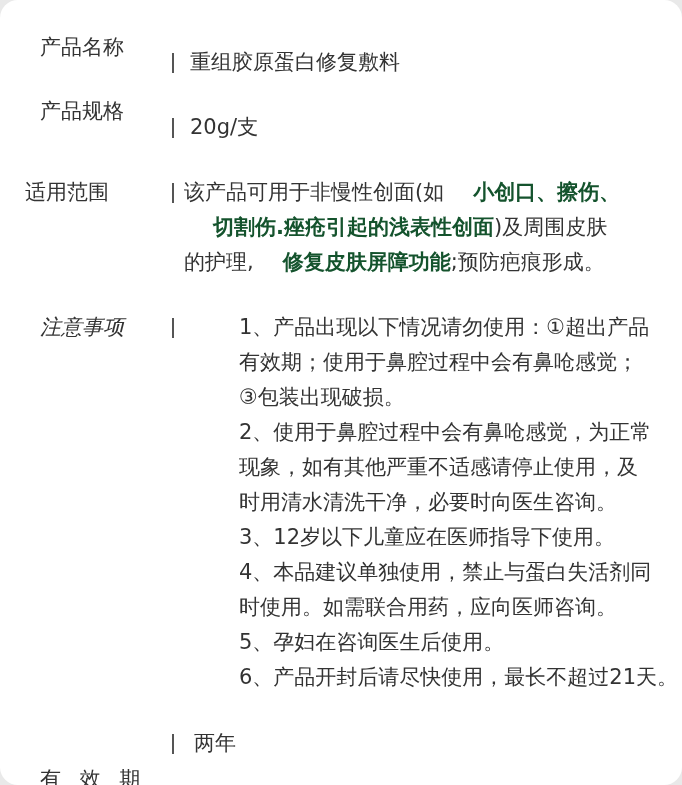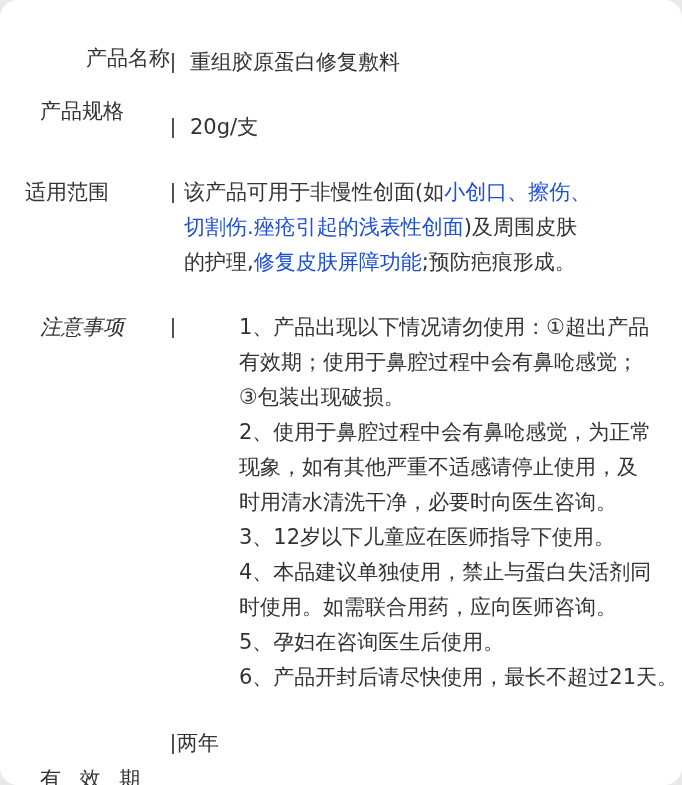--- a/index.html
+++ b/index.html
@@ -17,29 +17,29 @@
     width:130px; font-size:21px; line-height:35px; color:#333;
     white-space:nowrap; flex:none;
   }
   .label.spaced { letter-spacing:6px; }
   .bar {
     position:absolute; width:1.5px; height:20px; background:#555;
   }
   .value {
     position:absolute; font-size:21px; line-height:35px; color:#333;
   }
-  .value b { font-weight:normal; color:#1d4ed8; }
+  .value b { font-weight:bold; color:#14532d;padding-left:29px; }
   .line { display:block; white-space:nowrap; }
 </style>
 </head>
 <body>
 
 <div class="card">
 
-  <div class="label" style="position:absolute;left:40px;top:41px;text-align:right;">产品名称</div>
+  <div class="label" style="position:absolute;left:40px;top:30px;">产品名称</div>
   <div class="bar" style="left:172px;top:53px;"></div>
   <div class="value" style="left:190px;top:45px;">重组胶原蛋白修复敷料</div>
 
   <div class="label" style="position:absolute;left:40px;top:94px;">产品规格</div>
   <div class="bar" style="left:172px;top:118px;"></div>
   <div class="value" style="left:190px;top:110px;">20g/支</div>
 
   <div class="label" style="position:absolute;left:25px;top:175px;">适用范围</div>
   <div class="bar" style="left:172px;top:183px;"></div>
   <div class="value" style="left:184px;top:175px;">
@@ -65,15 +65,15 @@
     <span class="line">时用清水清洗干净，必要时向医生咨询。</span>
     <span class="line">3、12岁以下儿童应在医师指导下使用。</span>
     <span class="line">4、本品建议单独使用，禁止与蛋白失活剂同</span>
     <span class="line">时使用。如需联合用药，应向医师咨询。</span>
     <span class="line">5、孕妇在咨询医生后使用。</span>
     <span class="line">6、产品开封后请尽快使用，最长不超过21天。</span>
   </div>
 
   <div class="label spaced" style="position:absolute;left:40px;top:762px;">有 效 期</div>
   <div class="bar" style="left:172px;top:734px;"></div>
-  <div class="value" style="left:177px;top:726px;">两年</div>
+  <div class="value" style="left:194px;top:726px;">两年</div>
 
 </div>
 
 </body></html>

